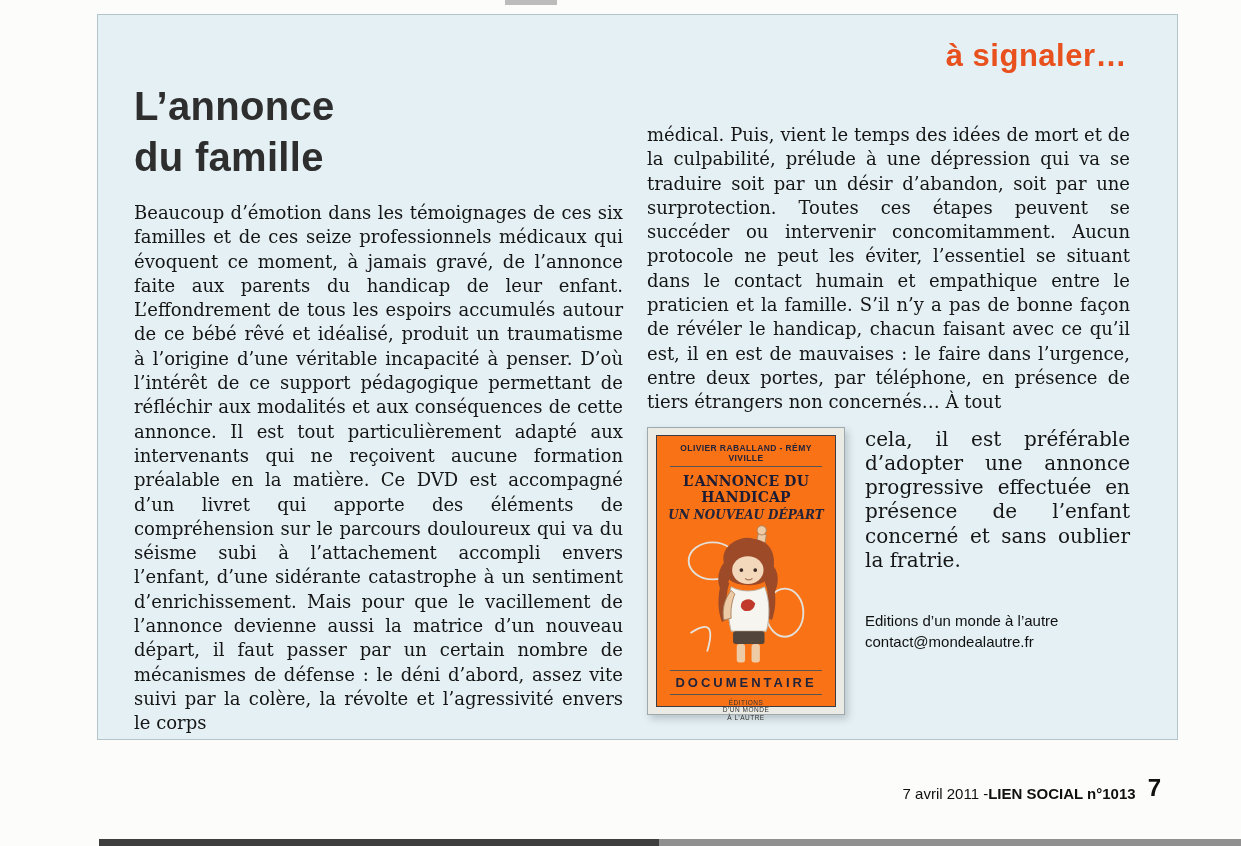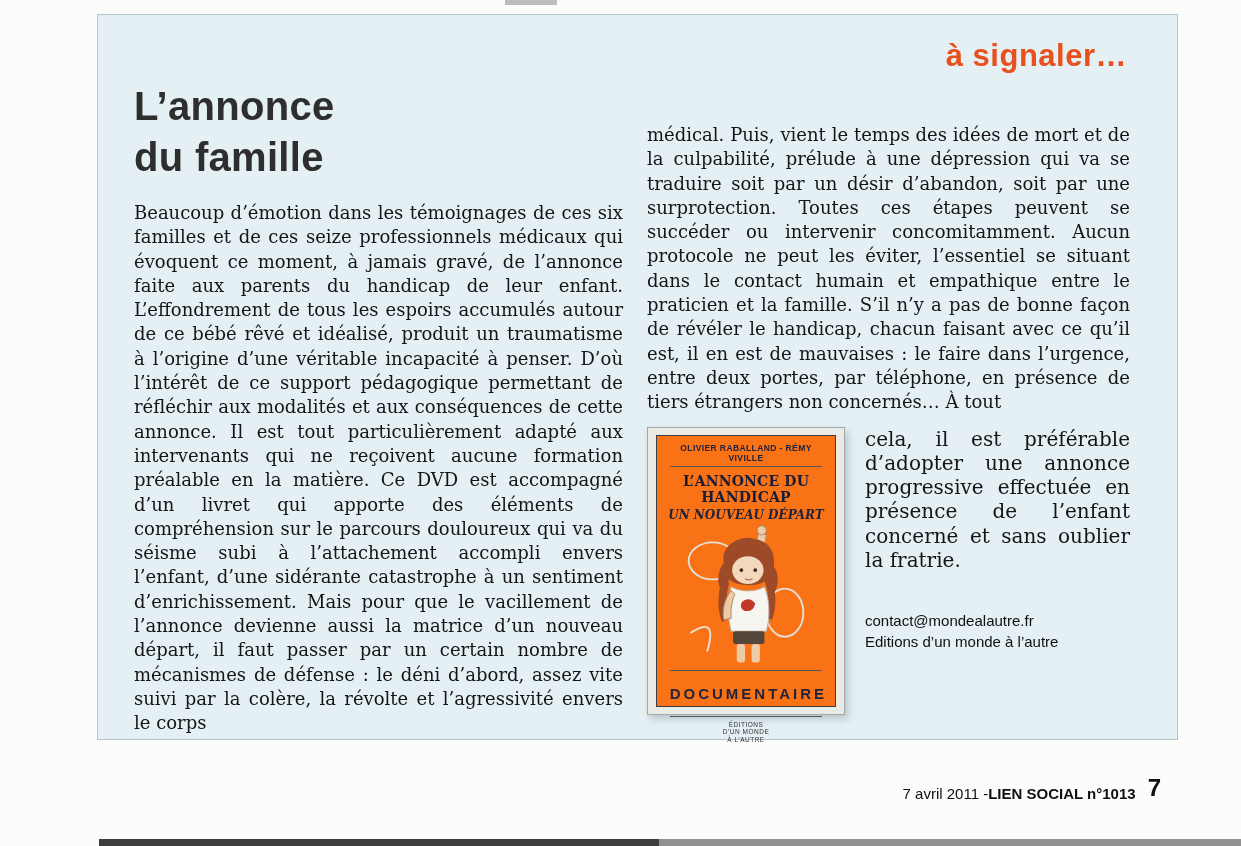--- a/index.html
+++ b/index.html
@@ -33,23 +33,23 @@
   .dvd-card  { width:100%; height:100%; background:#f97316; border:1px solid #3c3c46;
                display:flex; flex-direction:column; align-items:center; text-align:center;
                padding:7px 6px 5px; }
   .dvd-authors { font-size:8.5px; font-weight:700; letter-spacing:.4px; color:#23233a;
                  border-bottom:1px solid #555; padding-bottom:3px; width:92%; }
   .dvd-title   { margin-top:6px; font-family:"DejaVu Serif", serif; font-weight:700;
                  font-size:14px; color:#1c1c34; letter-spacing:.2px; }
   .dvd-subtitle{ margin-top:3px; font-family:"DejaVu Serif", serif; font-weight:700;
                  font-style:italic; font-size:12px; color:#23233a; }
   .dvd-art { flex:1; display:flex; align-items:center; justify-content:center; width:100%; }
-  .dvd-genre { font-size:15px; font-weight:700; letter-spacing:3px; color:#23233a;
+  .dvd-genre { font-size:13px; font-weight:700; letter-spacing:3px; color:#23233a;
                border-top:1px solid #555; border-bottom:1px solid #555;
-               padding:14px 0; width:92%; }
+               padding:4px 0; width:92%; }
   .dvd-pub { margin-top:4px; font-size:6.5px; line-height:7.5px; letter-spacing:.5px;
              color:#333; }
 
   .right-stack { flex:1; padding-left:20px; }
   .wrap-text { font-family:"DejaVu Serif", serif; font-size:20px; line-height:24.3px;
                color:#151515; text-align:justify; }
 
   .caption { margin-top:38px; font-family:"Liberation Sans", sans-serif;
              font-size:15px; line-height:21px; color:#101010; }
   .cap-lead { font-weight:700; font-style:italic; }
@@ -125,22 +125,22 @@
               <div>D’UN MONDE</div>
               <div>À L’AUTRE</div>
             </div>
           </div>
         </figure>
 
         <div class="right-stack">
           <p class="wrap-text">cela, il est préférable d’adopter une annonce progressive effectuée en présence de l’enfant concerné et sans oublier la fratrie.</p>
 
           <div class="caption">
+            <p>Editions d’un monde à l’autre</p>
             <p>contact@mondealautre.fr</p>
-            <p>Editions d’un monde à l’autre</p>
           </div>
         </div>
 
       </div>
     </div>
   </div>
 
   <div class="footer">
     <span>7 avril 2011 - </span>
     <span class="issue">LIEN SOCIAL n°1013</span>

